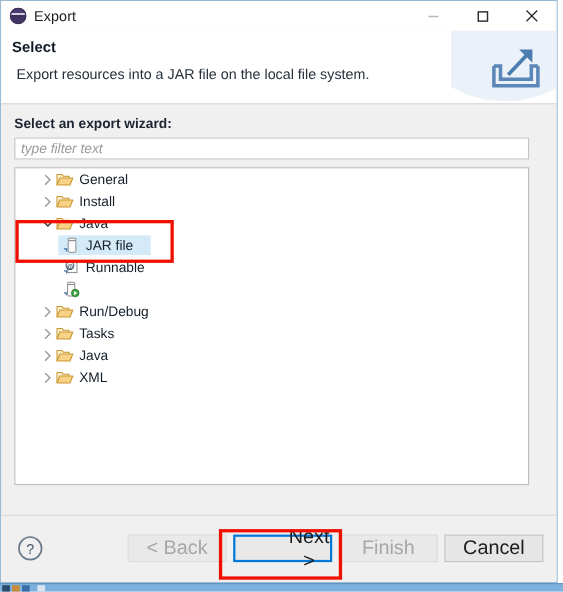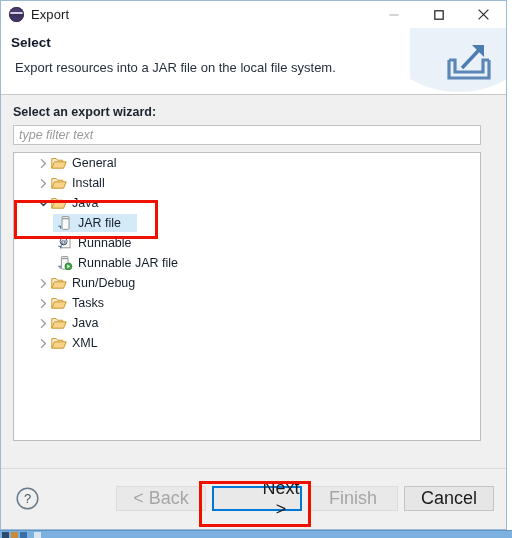--- a/index.html
+++ b/index.html
@@ -384,21 +384,20 @@
         <div class="tree-row lvl1">
           <span class="row-icon">
             <svg width="16" height="16" viewBox="0 0 16 16">
               <rect x="4.4" y="1.6" width="6.6" height="2.1" rx="0.7" fill="#f3f3f3" stroke="#8a8a8a" stroke-width="0.9"></rect>
               <path d="M4.4 3.7 L4.4 13 A1.1 1.1 0 0 0 5.5 14.1 L9.9 14.1 A1.1 1.1 0 0 0 11 13 L11 3.7 Z" fill="#fbfbfb" stroke="#8a8a8a" stroke-width="0.9"></path>
               <circle cx="11.4" cy="11.4" r="3.4" fill="#3fa843" stroke="#2c7a2f" stroke-width="0.8"></circle>
               <path d="M10.3 9.5 L13.2 11.4 L10.3 13.3 Z" fill="#ffffff"></path>
               <path d="M1.2 11.2 L3.2 11.2 L3.2 13.4" fill="none" stroke="#3b6ea8" stroke-width="1.1"></path>
             </svg>
           </span>
-          <span class="row-label">Runnable JAR file</span>
         </div>
         <div class="tree-row lvl0">
           <span class="chev">
             <svg width="9" height="11" viewBox="0 0 9 11">
               <path d="M2.4 1.6 L6.4 5.5 L2.4 9.4" fill="none" stroke="#9a9a9a" stroke-width="1.3" stroke-linecap="round" stroke-linejoin="round"></path>
             </svg>
           </span>
           <span class="row-icon">
             <svg width="16" height="14" viewBox="0 0 16 14">
               <path d="M0.8 12.2 L0.8 2.6 L5.2 2.6 L6.6 4.2 L11.6 4.2 L11.6 5.6" fill="#fdf0cf" stroke="#c9972f" stroke-width="1"></path>

